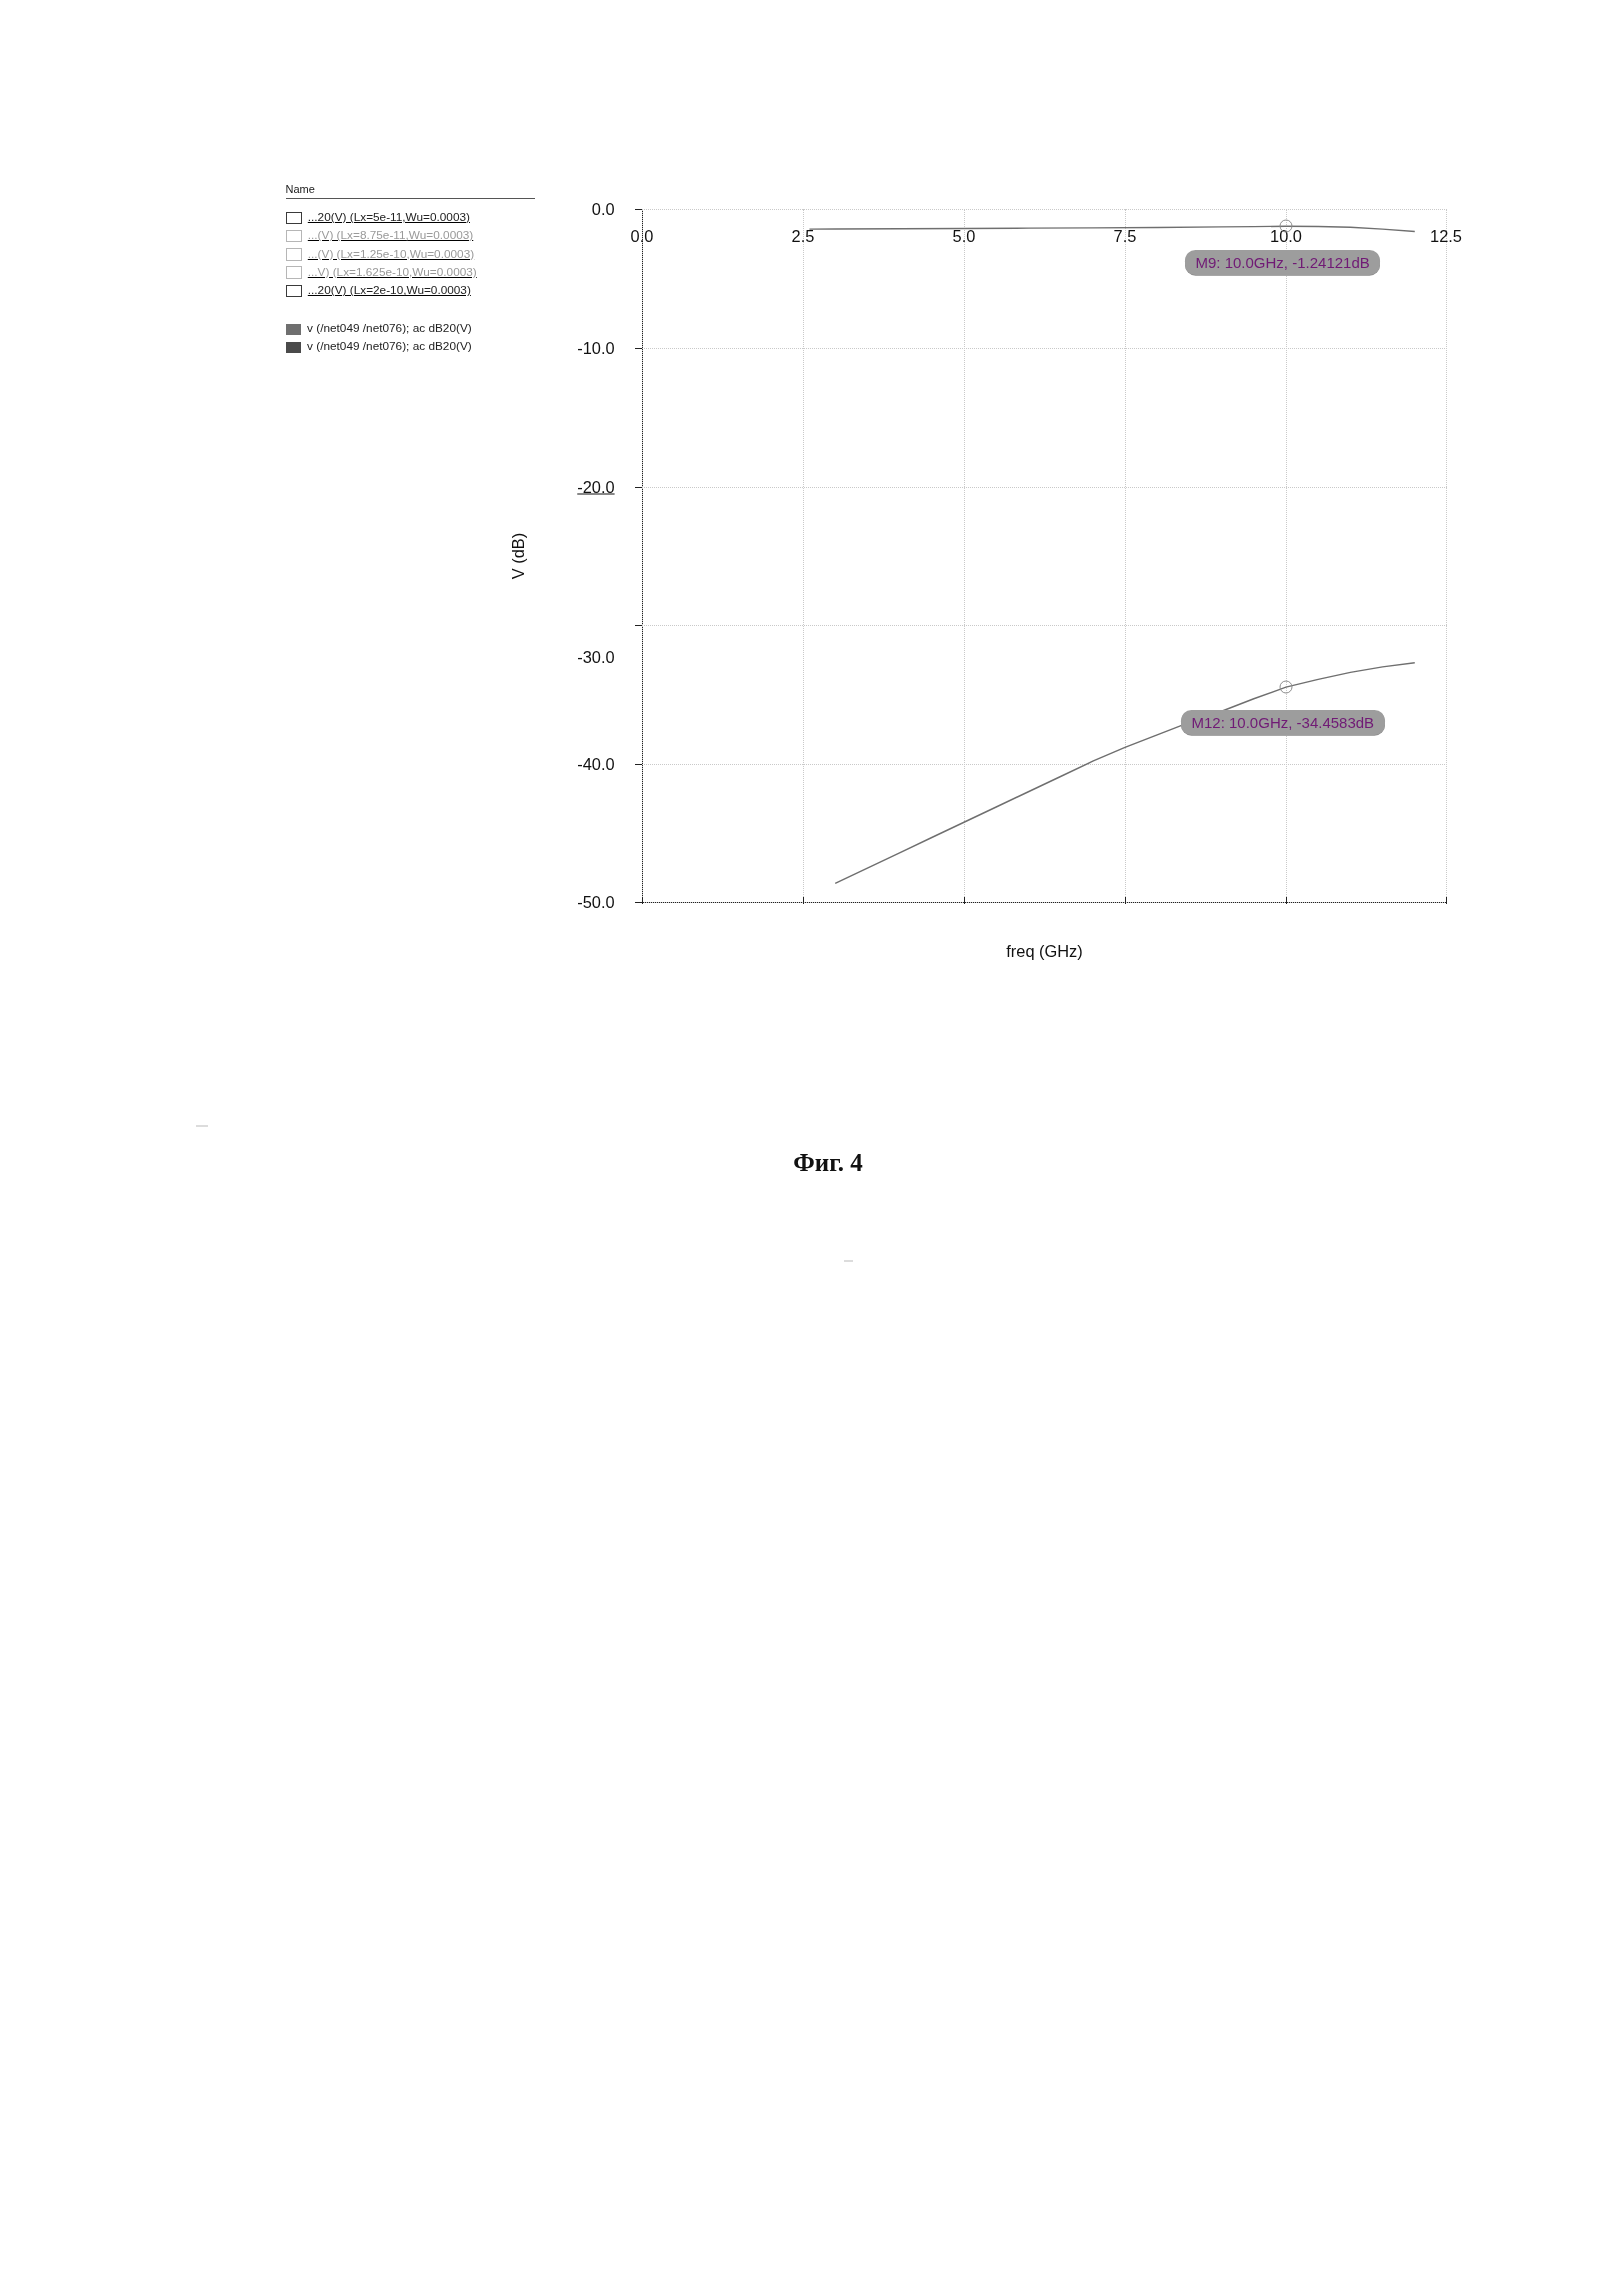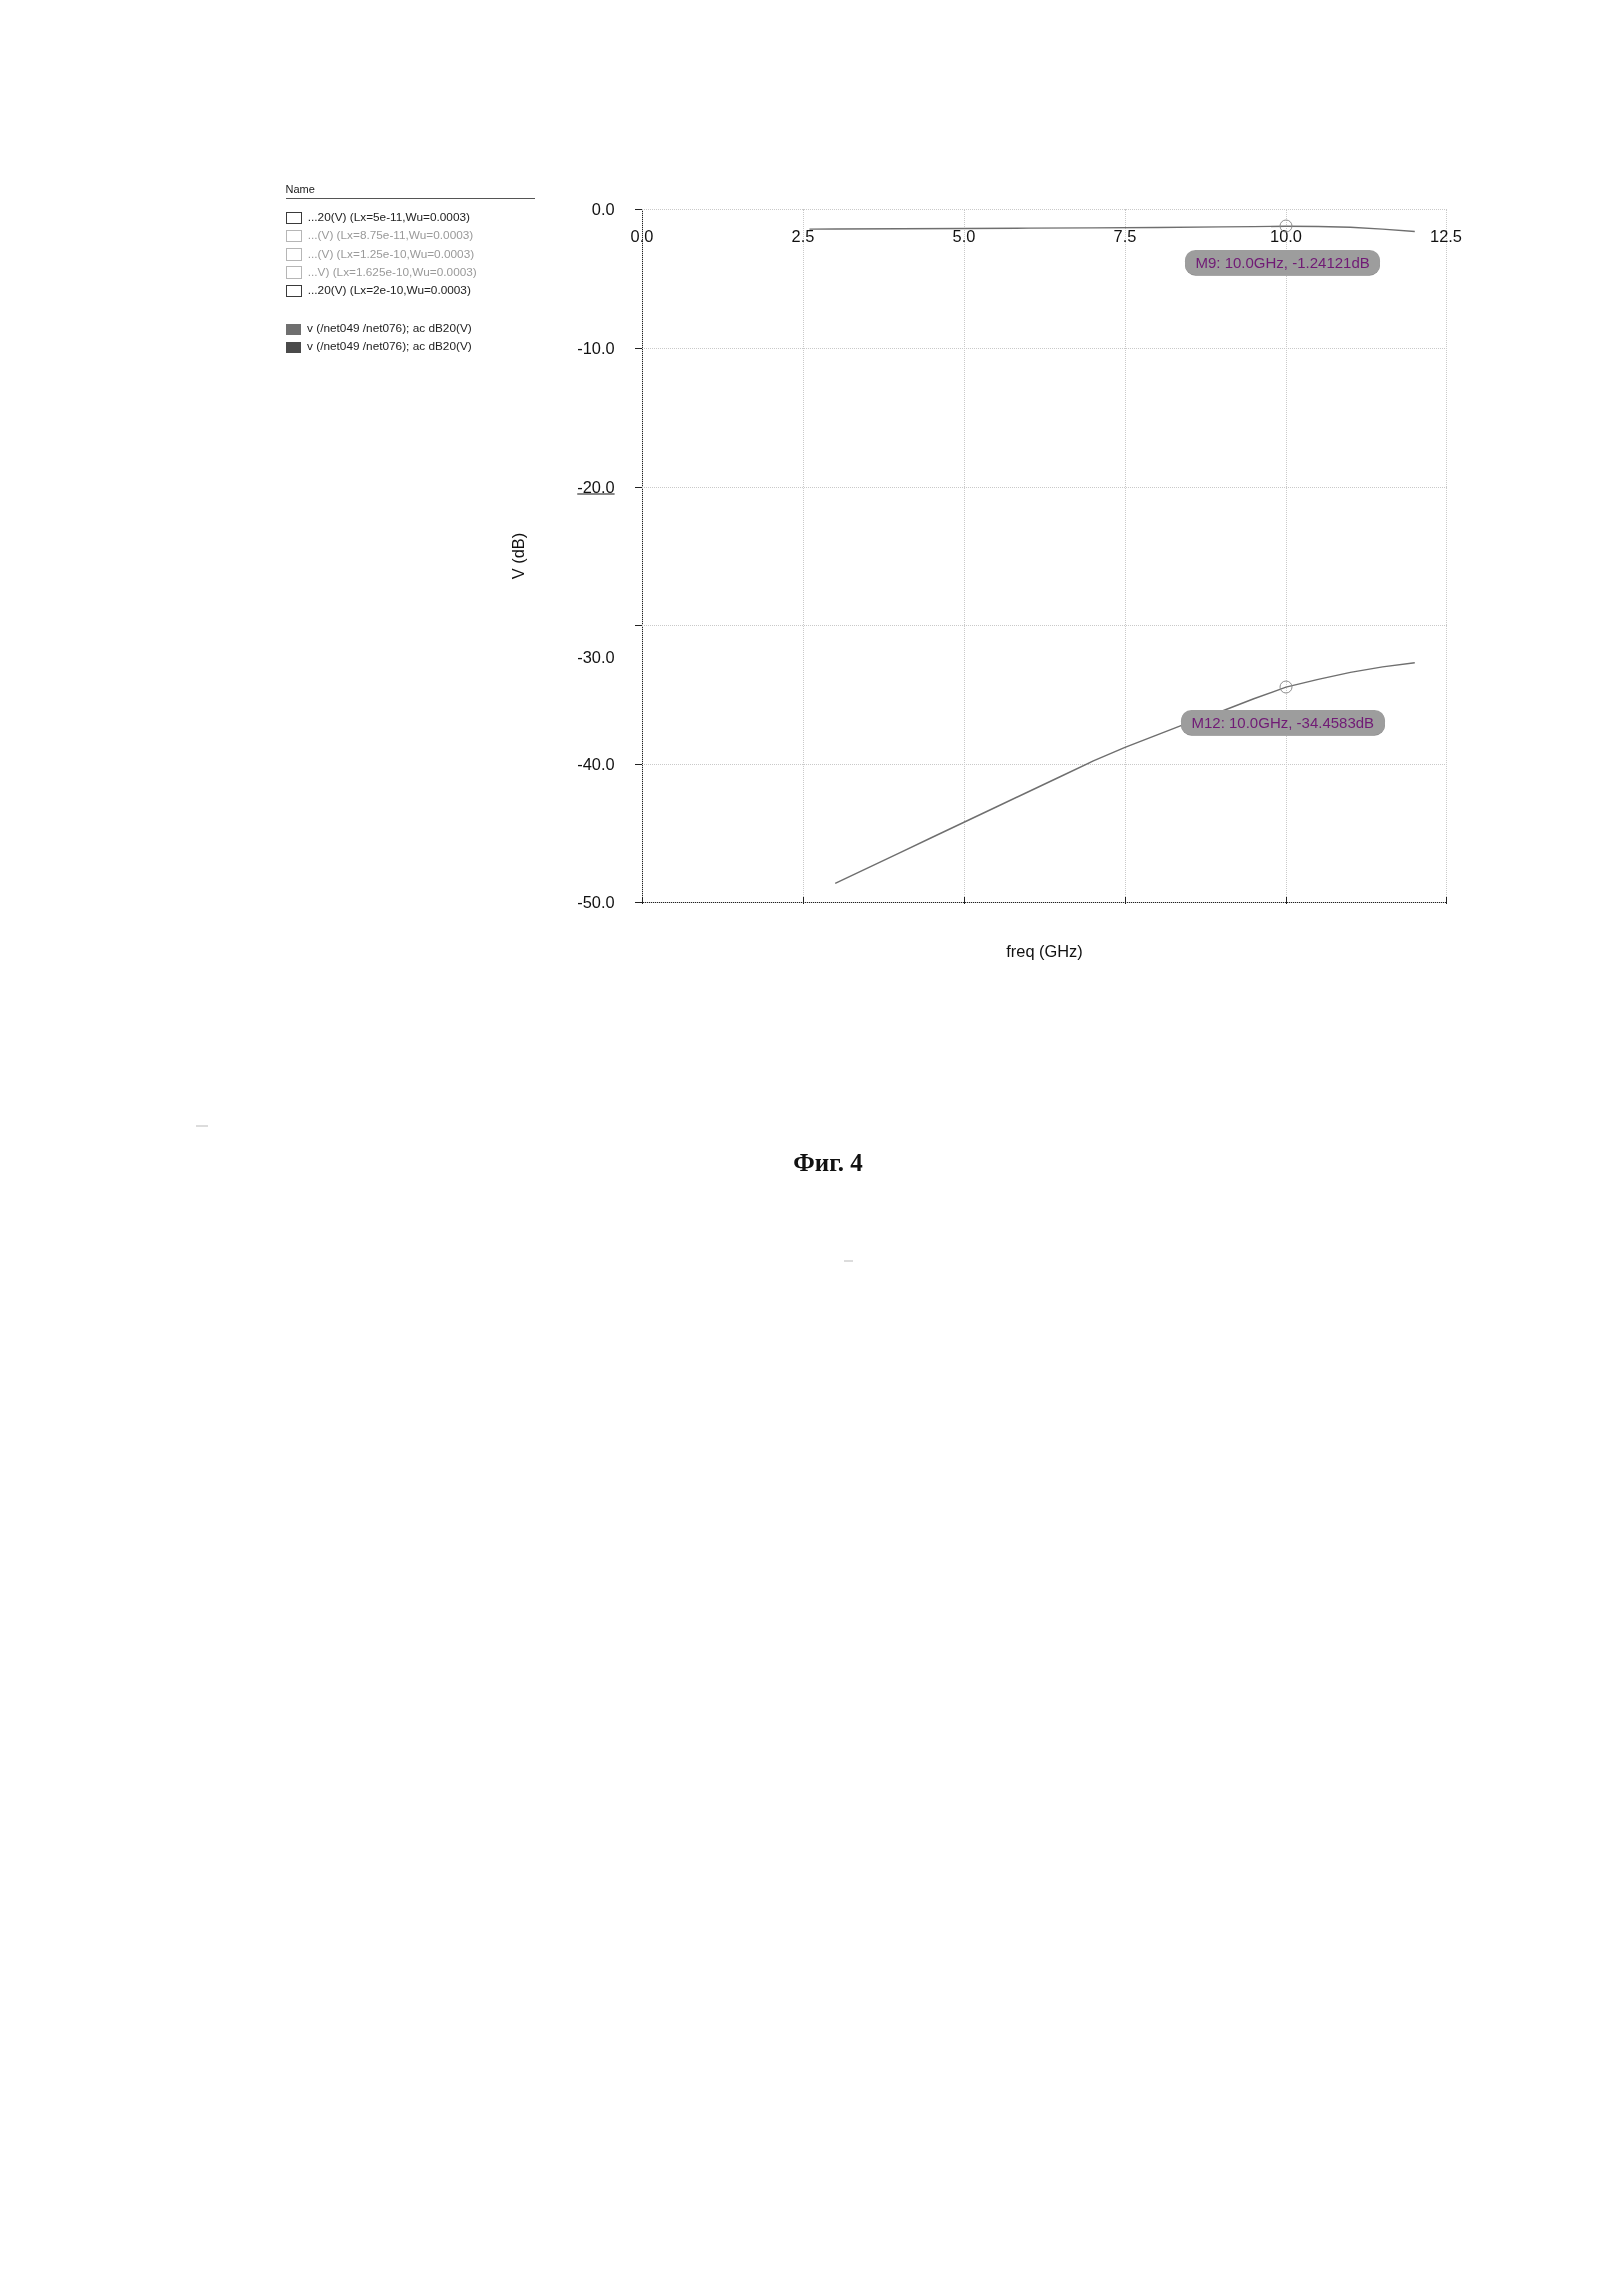--- a/index.html
+++ b/index.html
@@ -69,20 +69,21 @@
     width: 249px;
   }
   .legend-group {
     margin-top: 9.2px;
   }
   .legend-row {
     display: flex;
     align-items: center;
     height: 18.3px;
     white-space: nowrap;
+    text-decoration: underline;
   }
   .swatch-box {
     width: 14.4px;
     height: 10.5px;
     border: 1px solid #3a3a3a;
     background: #ffffff;
     margin-right: 5.9px;
     flex: 0 0 auto;
   }
   .swatch-box.faint {

